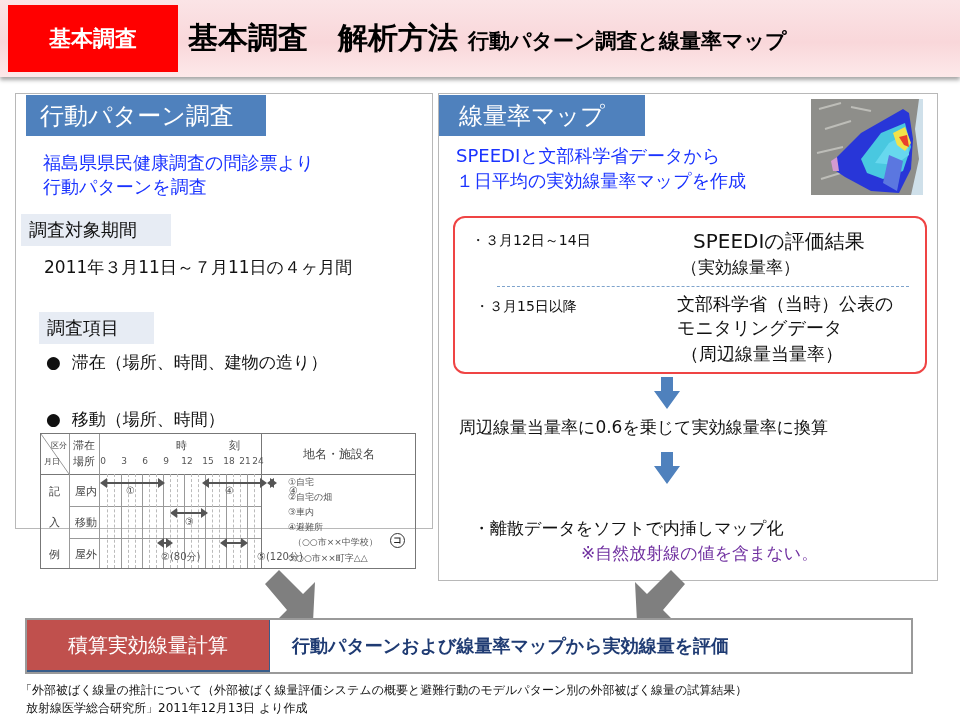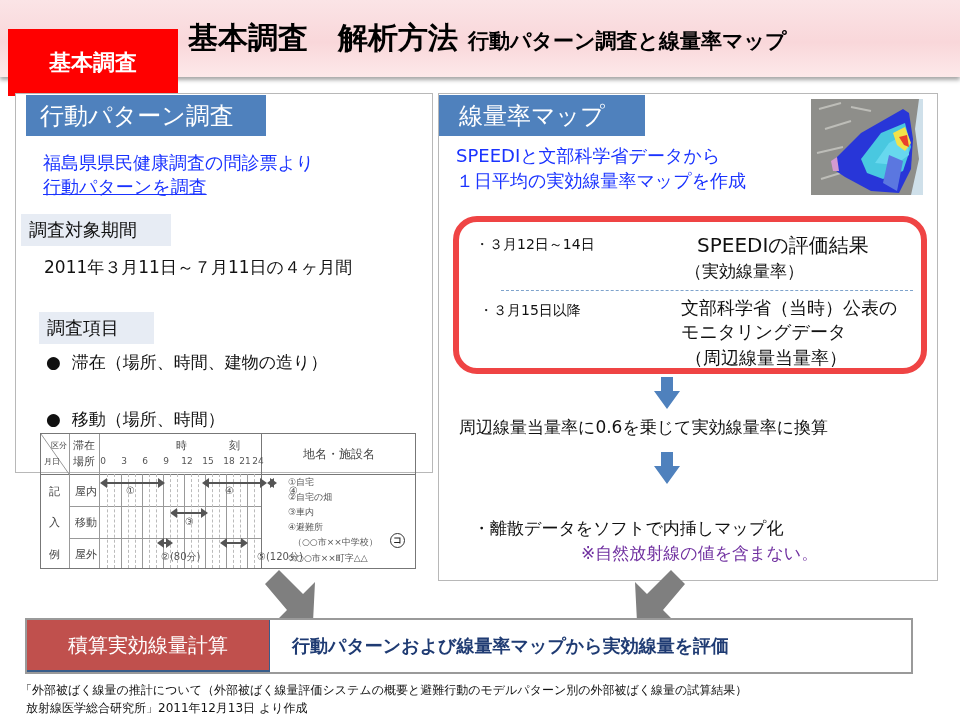--- a/index.html
+++ b/index.html
@@ -8,33 +8,33 @@
 
   
   .header {
     position: absolute; left: 0; top: 0; width: 960px; height: 77px;
     background: linear-gradient(to bottom, #fbe4e6 0%, #f9d7da 55%, #fde9ea 100%);
     box-shadow: 0 3px 4px rgba(0,0,0,0.35);
   }
   .header-badge {
     position: absolute; left: 8px; top: 5px; width: 170px; height: 67px;
     background: #ff0000; color: #fff; font-weight: bold; font-size: 22px;
-    display: flex; align-items: center; justify-content: center; margin-top: 24px;
+    display: flex; align-items: center; justify-content: center;
   }
   .header-title {
     position: absolute; left: 188px; top: 18px; font-weight: bold; font-size: 30px; color: #000;
     white-space: nowrap; letter-spacing: 0px;
   }
   .header-title .sub { font-size: 21px; margin-left: 10px; margin-top: 21px; }
 
   
   .panel {
     position: absolute; border: 1px solid #b8b8b8; background: #fff;
   }
-  .panel-left { left: 15px; top: 93px; width: 418px; height: 380px; }
+  .panel-left { left: 15px; top: 93px; width: 418px; height: 436px; }
   .panel-right { left: 438px; top: 93px; width: 500px; height: 488px; }
 
   .panel-tab {
     position: absolute; background: #4f81bd; color: #fff; font-size: 24px;
     display: flex; align-items: center; padding-left: 14px; white-space: nowrap;
   }
   .panel-left .panel-tab { left: 10px; top: 1px; width: 240px; height: 41px; }
   .panel-right .panel-tab { left: 0px; top: 1px; width: 206px; height: 41px; padding-left: 20px; }
 
   .blue-text { position: absolute; color: #1a33ff; font-size: 18px; line-height: 24px; white-space: nowrap; }
@@ -66,21 +66,21 @@
 
   
   .map-img {
     position: absolute; left: 372px; top: 5px; width: 112px; height: 96px; overflow: hidden;
     background: #d9e7ef;
   }
 
   
   .rbox {
     position: absolute; left: 14px; top: 122px; width: 474px; height: 158px;
-    border: 6px solid #ef4444; border-radius: 24px; background: #fff;
+    border: 2px solid #ef4444; border-radius: 12px; background: #fff;
   }
   .rbox .t { position: absolute; white-space: nowrap; color: #111; }
   .dashsep { position: absolute; left: 42px; top: 68px; width: 412px; border-top: 1px dashed #7ea3cc; }
 
   .down-arrow { position: absolute; width: 26px; height: 32px; }
 
   
   .grey-arrow { position: absolute; }
   .bottom-bar {
     position: absolute; left: 25px; top: 618px; width: 888px; height: 56px;
@@ -103,21 +103,21 @@
 <div class="header">
   <div class="header-badge">基本調査</div>
   <div class="header-title">
     <span>基本調査　解析方法</span><span class="sub">行動パターン調査と線量率マップ</span>
   </div>
 </div>
 
 <div class="panel panel-left">
   <div class="panel-tab">行動パターン調査</div>
   <div class="blue-text" style="left:27px; top:57px;">福島県県民健康調査の問診票より</div>
-  <div class="blue-text" style="left:27px; top:81px;text-decoration:underline;">行動パターンを調査</div>
+  <div class="blue-text" style="left:27px; top:81px;">行動パターンを調査</div>
 
   <div class="label-box" style="left:5px; top:120px; width:150px; height:32px;">調査対象期間</div>
   <div class="plain" style="left:28px; top:161px;">2011年３月11日～７月11日の４ヶ月間</div>
 
   <div class="label-box" style="left:23px; top:218px; width:115px; height:32px;">調査項目</div>
   <div class="plain" style="left:30px; top:256px;">
     <span>●</span>&nbsp;&nbsp;<span>滞在（場所、時間、建物の造り）</span>
   </div>
   <div class="plain" style="left:30px; top:281px;margin-top:32px;">
     <span>●</span>&nbsp;&nbsp;<span>移動（場所、時間）</span>

